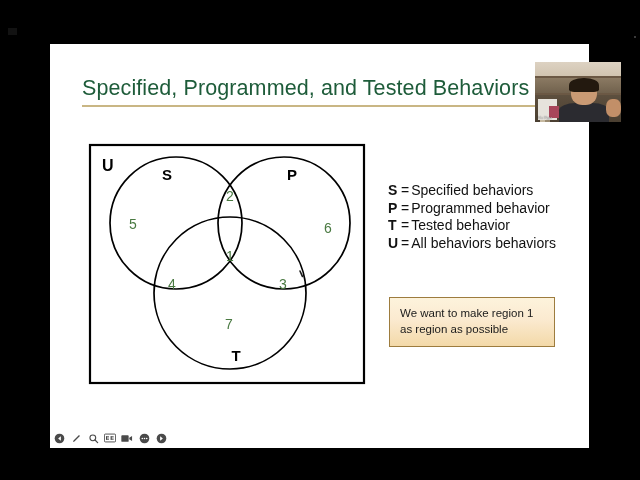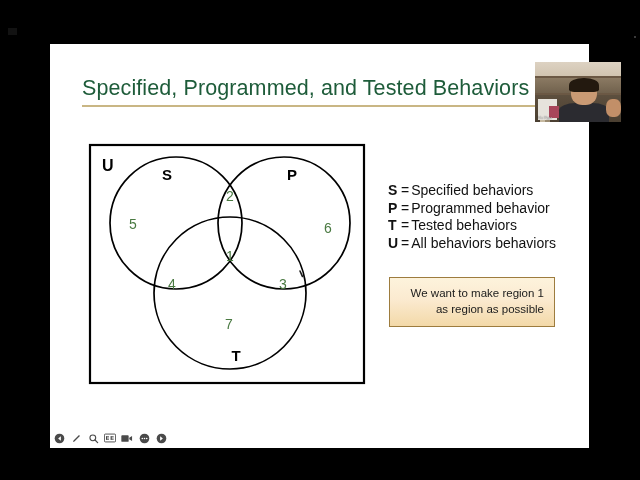--- a/index.html
+++ b/index.html
@@ -81,30 +81,29 @@
     font-weight: bold;
     display: inline-block;
     min-width: 11px;
   }
   .legend-eq { padding: 0 2px; }
 
   
   #callout {
     position: absolute;
     left: 339px;
-    top: 233px;
+    top: 253px;
     width: 166px;
     padding: 8px 10px 9px 10px;
     box-sizing: border-box;
     background: linear-gradient(to bottom, #fdf3dc 0%, #fbead0 45%, #f3d9a8 100%);
     border: 1px solid #9d7c3e;
     font-size: 11.5px;
     color: #1a1a1a;
     line-height: 15.5px;
-    text-align: right;
   }
 
   
   #webcam {
     position: absolute;
     left: 535px;
     top: 62px;
     width: 86px;
     height: 60px;
     overflow: hidden;
@@ -252,21 +251,21 @@
     </div>
 
     <div id="legend">
       <div class="legend-row">
         <span class="legend-key">S</span><span class="legend-eq">=</span><span>Specified behaviors</span>
       </div>
       <div class="legend-row">
         <span class="legend-key">P</span><span class="legend-eq">=</span><span>Programmed behavior</span>
       </div>
       <div class="legend-row">
-        <span class="legend-key">T</span><span class="legend-eq">=</span><span>Tested behaviors</span>
+        <span class="legend-key">T</span><span class="legend-eq">=</span><span>Tested behavior</span>
       </div>
       <div class="legend-row">
         <span class="legend-key">U</span><span class="legend-eq">=</span><span>All behaviors behaviors</span>
       </div>
     </div>
 
     <div id="callout">
       <div>We want to make region 1</div>
       <div>as region as possible</div>
     </div>

